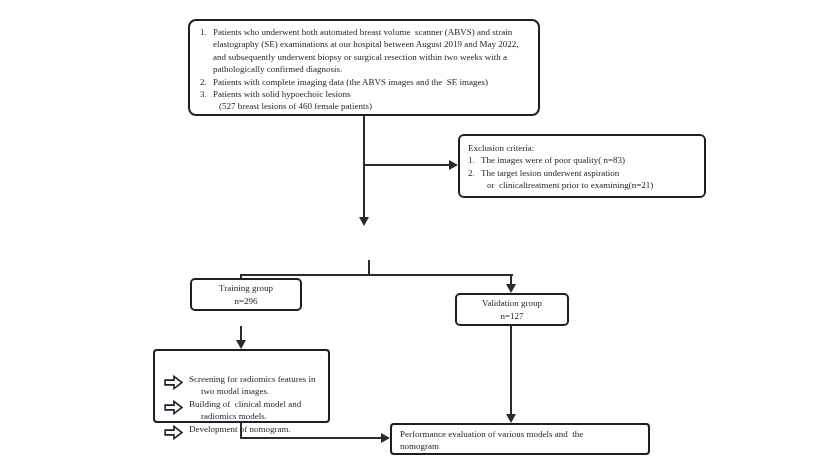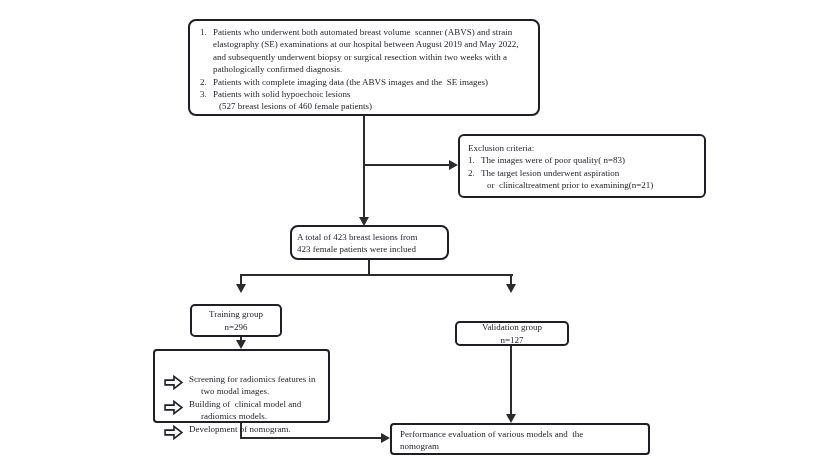--- a/index.html
+++ b/index.html
@@ -21,22 +21,22 @@
   .line{position:absolute;background:#2b2b2b;}
   .arr-down{position:absolute;width:0;height:0;border-left:5px solid transparent;border-right:5px solid transparent;border-top:9px solid #2b2b2b;}
   .arr-right{position:absolute;width:0;height:0;border-top:5px solid transparent;border-bottom:5px solid transparent;border-left:9px solid #2b2b2b;}
   .steprow{display:flex;align-items:flex-start;margin-bottom:0px;}
   .steprow .aricon{flex:0 0 26px;padding-top:2px;}
   .steprow .stxt{flex:1 1 auto;white-space:pre-wrap;padding-left:12px;text-indent:-12px;}
   
   #inclusion-box{left:188px;top:19px;width:352px;height:97px;padding:5px 8px 4px 10px;}
   #exclusion-box{left:458px;top:134px;width:248px;height:64px;padding:6px 4px 16px 8px;}
   #total-box{left:290px;top:225px;width:159px;height:35px;padding:4px 5px;}
-  #training-box{left:190px;top:304px;width:92px;height:33px;justify-content:center;}
-  #validation-box{left:455px;top:293px;width:114px;height:25px;margin-top:28px;}
+  #training-box{left:190px;top:278px;width:112px;height:33px;justify-content:center;}
+  #validation-box{left:455px;top:293px;width:114px;height:33px;}
   #steps-box{left:153px;top:349px;width:177px;height:74px;padding:22px 6px 4px 8px;}
   #performance-box{left:390px;top:423px;width:260px;height:32px;padding:3px 8px;}
 </style>
 </head>
 <body>
 
 <div id="canvas">
 
   <div class="line" style="left:363px;top:116px;width:2px;height:101px;"></div>
   <div class="arr-down" style="left:359px;top:217px;"></div>
@@ -84,24 +84,20 @@
     <div class="item">
       <span class="num">2.</span>
       <span class="txt pre">The target lesion underwent aspiration</span>
     </div>
     <div class="item">
       <span class="num"> </span>
       <span class="txt pre cont">or  clinicaltreatment prior to examining(n=21)</span>
     </div>
   </div>
 
-  <div id="total-box" class="box r8">
-    <div class="pre">A total of 423 breast lesions from</div>
-    <div class="pre">423 female patients were inclued</div>
-  </div>
 
   <div id="training-box" class="box r5 center">
     <div class="pre">Training group</div>
     <div class="pre">n=296</div>
   </div>
 
   <div id="validation-box" class="box r5 center">
     <div class="pre">Validation group</div>
     <div class="pre">n=127</div>
   </div>

